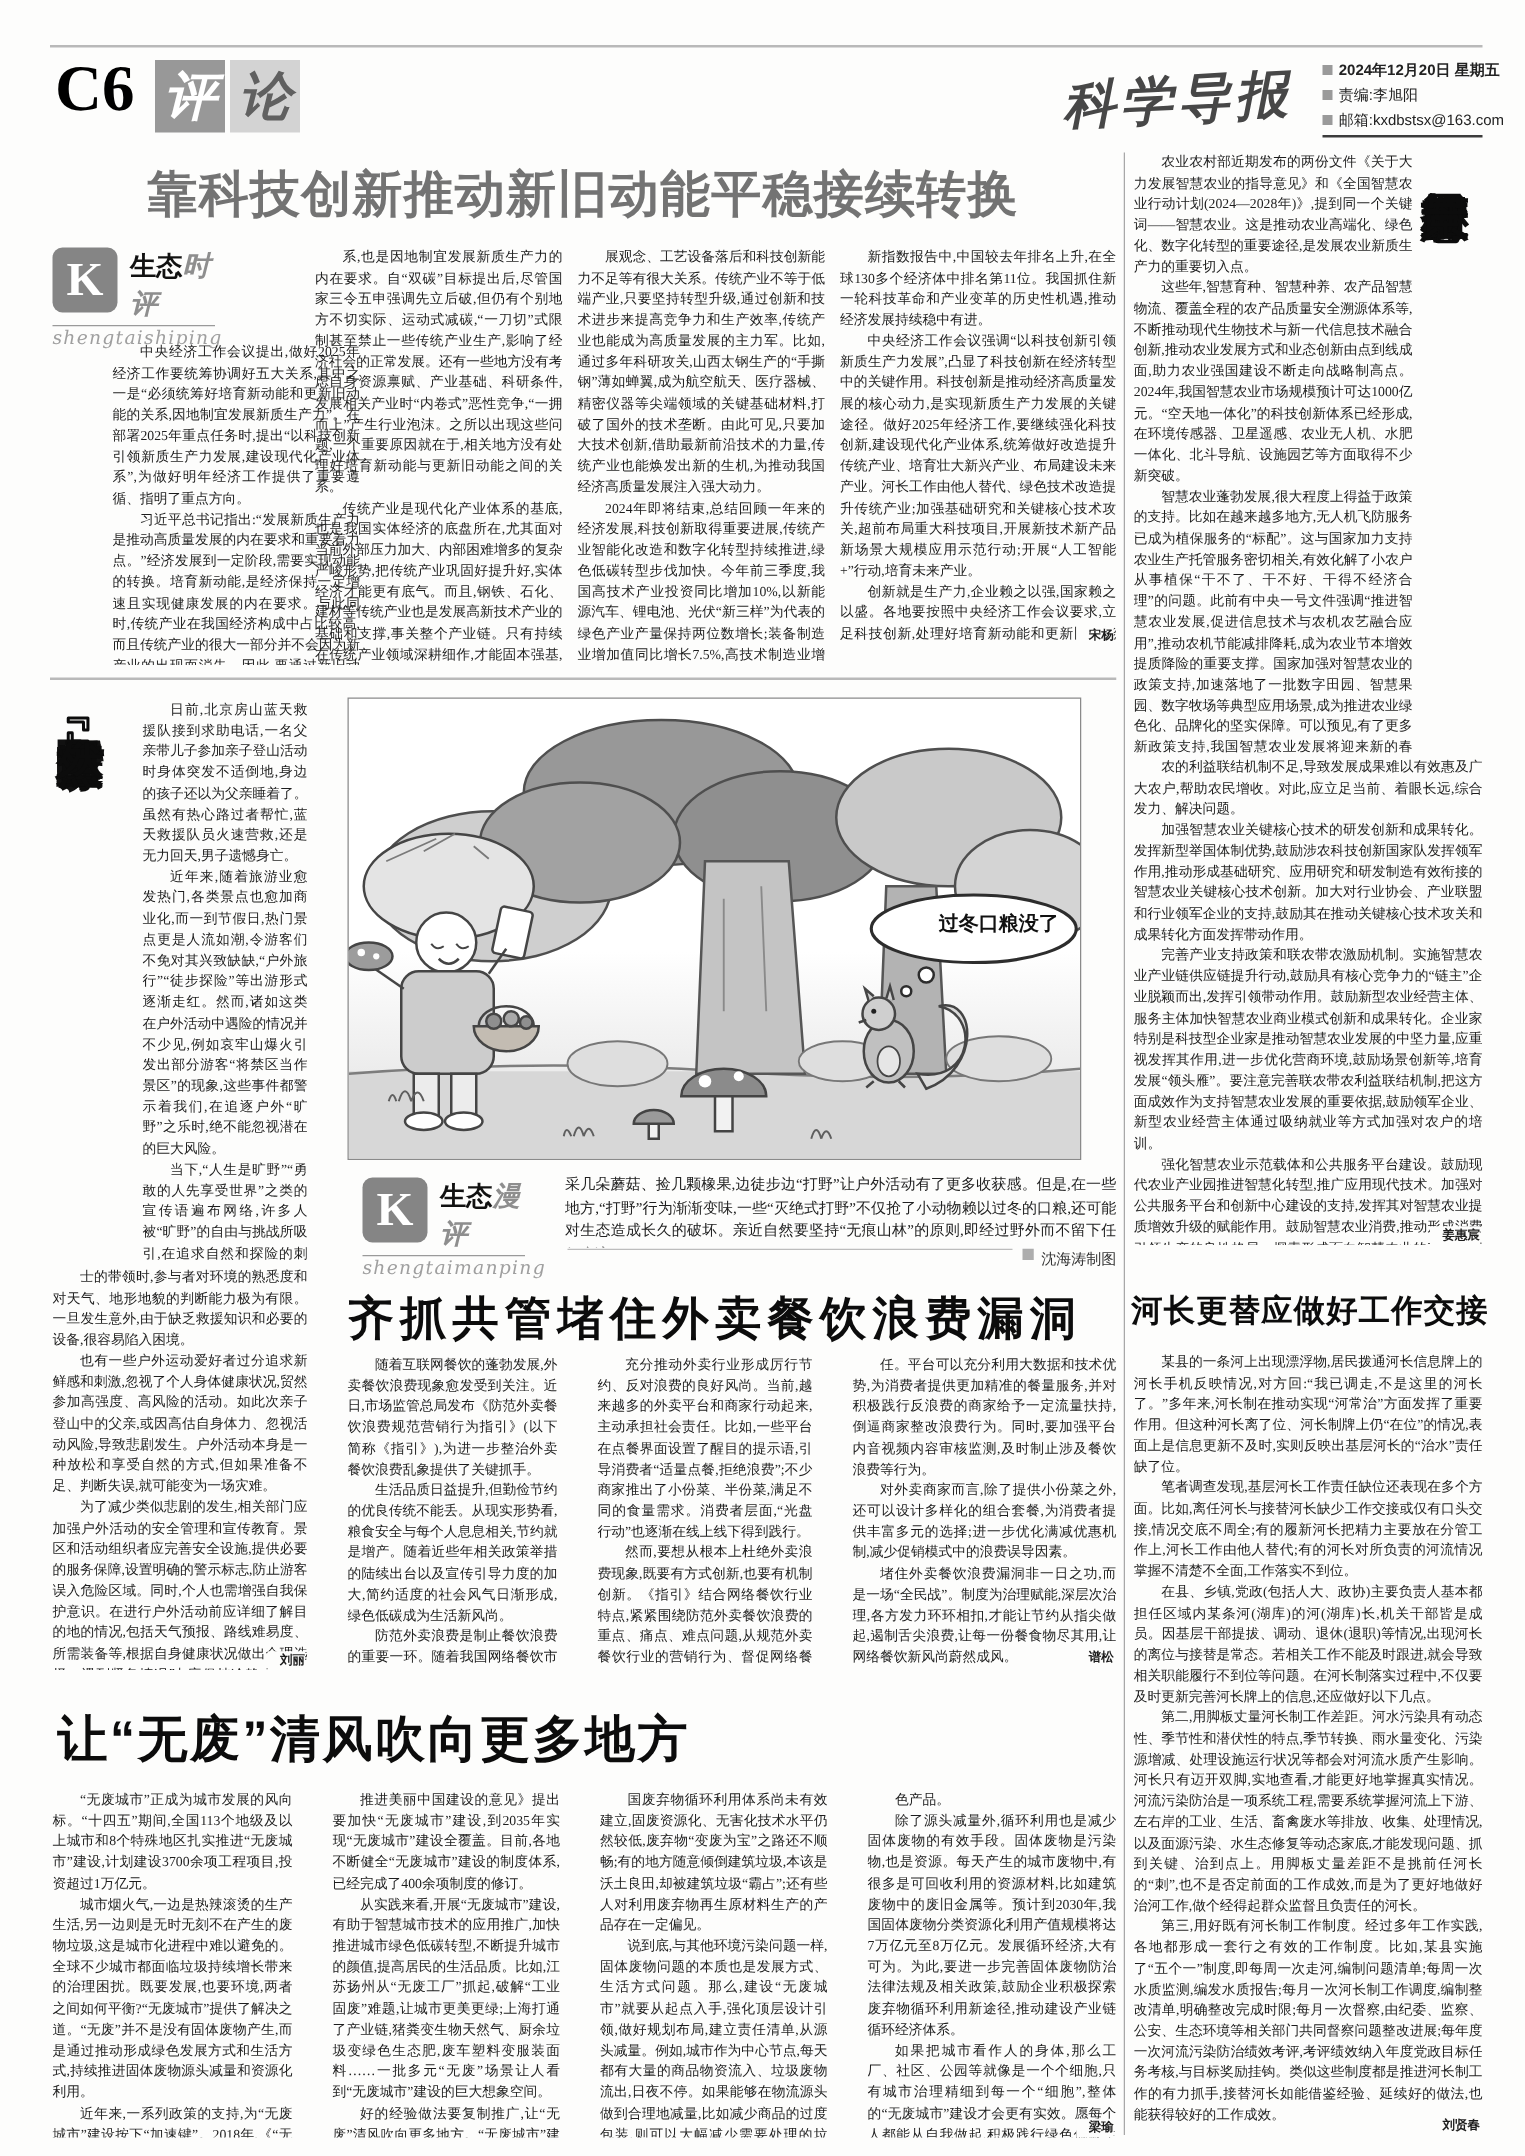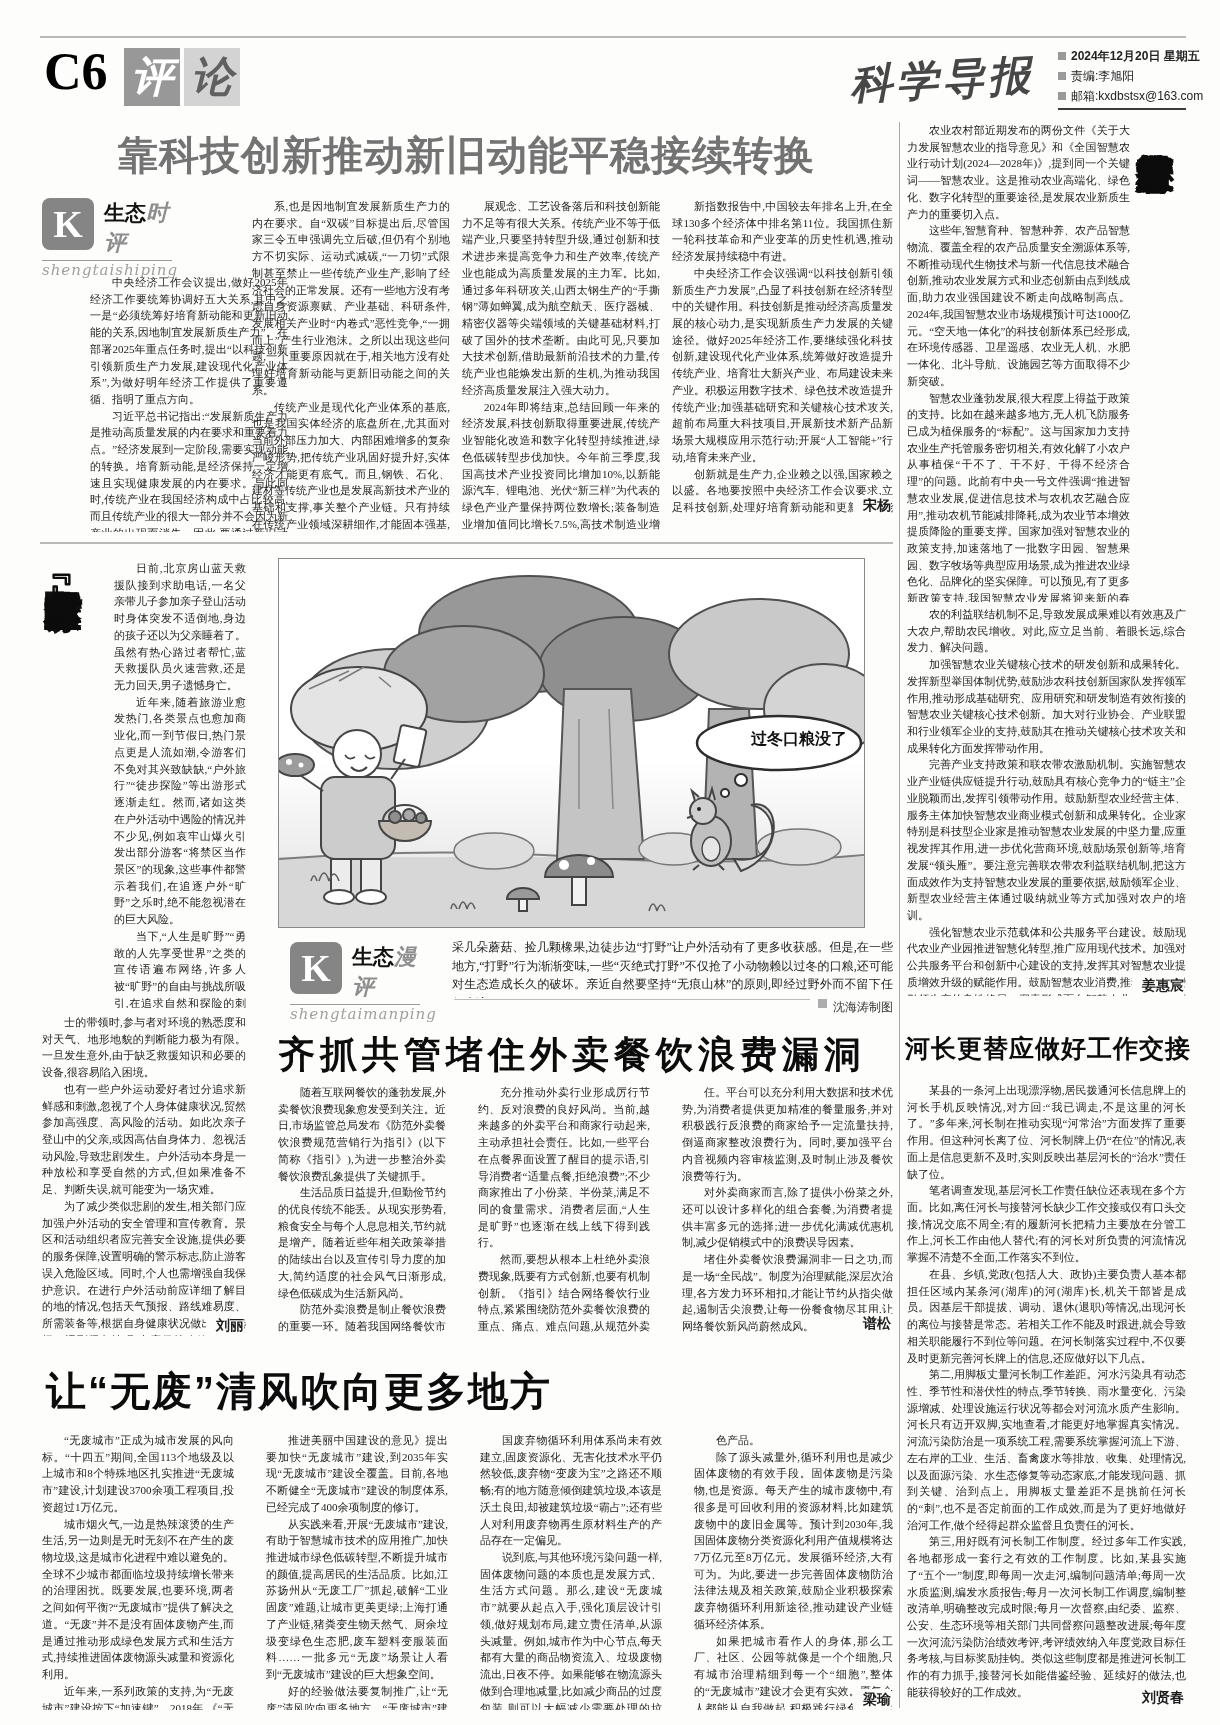--- a/index.html
+++ b/index.html
@@ -23,21 +23,21 @@
                  letter-spacing:1px;color:#737373;text-align:center;white-space:nowrap;}
   .headline-mid{font-family:"Liberation Sans",sans-serif;font-weight:900;color:#0c0c0c;white-space:nowrap;}
   .headline-vert{font-family:"Liberation Sans",sans-serif;font-weight:900;color:#0c0c0c;
                  writing-mode:vertical-rl;text-orientation:upright;line-height:1.0;}
   .hollow{color:#fff;-webkit-text-stroke:2px #111;text-shadow:0 0 1px #111;}
 
   
   .col{position:absolute;font-size:11px;line-height:1.52;text-align:justify;overflow:hidden;color:#1d1d1d;}
   .col p{margin:0;text-indent:2em;}
   .byline{position:absolute;right:2px;bottom:0;font-family:"Liberation Sans",sans-serif;
-          font-weight:bold;font-size:14px;background:#fdfdfc;padding-left:10px;}
+          font-weight:bold;font-size:10px;background:#fdfdfc;padding-left:10px;}
 
   
   .ecologo{position:absolute;}
   .ecologo .kbox{float:left;width:52px;height:52px;background:#858585;border-radius:8px;color:#fff;
                  font-family:"Liberation Serif",serif;font-size:38px;font-weight:bold;
                  display:flex;align-items:center;justify-content:center;margin-right:10px;}
   .ecologo .row1{border-bottom:1px solid #9a9a9a;padding-bottom:2px;width:130px;}
   .ecologo .cnb{font-family:"Liberation Sans",sans-serif;font-weight:bold;font-size:21px;color:#111;}
   .ecologo .cnc{font-family:"DejaVu Serif",serif;font-style:italic;font-weight:bold;font-size:22px;color:#8e8e8e;}
   .ecologo .py{font-family:"DejaVu Serif",serif;font-style:italic;font-size:15px;color:#9f9f9f;letter-spacing:1px;}
@@ -85,21 +85,21 @@
       <p>系,也是因地制宜发展新质生产力的内在要求。自“双碳”目标提出后,尽管国家三令五申强调先立后破,但仍有个别地方不切实际、运动式减碳,“一刀切”式限制甚至禁止一些传统产业生产,影响了经济社会的正常发展。还有一些地方没有考虑自身资源禀赋、产业基础、科研条件,发展相关产业时“内卷式”恶性竞争,“一拥而上”产生行业泡沫。之所以出现这些问题,一个重要原因就在于,相关地方没有处理好培育新动能与更新旧动能之间的关系。</p>
       <p>传统产业是现代化产业体系的基底,也是我国实体经济的底盘所在,尤其面对当前外部压力加大、内部困难增多的复杂严峻形势,把传统产业巩固好提升好,实体经济才能更有底气。而且,钢铁、石化、建材等传统产业也是发展高新技术产业的基础和支撑,事关整个产业链。只有持续在传统产业领域深耕细作,才能固本强基,有效提升产业基础能力和产业链水平。</p>
     </div>
   <div class="col" style="left:462px;top:198px;width:198px;height:334px;">
       <p>展观念、工艺设备落后和科技创新能力不足等有很大关系。传统产业不等于低端产业,只要坚持转型升级,通过创新和技术进步来提高竞争力和生产效率,传统产业也能成为高质量发展的主力军。比如,通过多年科研攻关,山西太钢生产的“手撕钢”薄如蝉翼,成为航空航天、医疗器械、精密仪器等尖端领域的关键基础材料,打破了国外的技术垄断。由此可见,只要加大技术创新,借助最新前沿技术的力量,传统产业也能焕发出新的生机,为推动我国经济高质量发展注入强大动力。</p>
       <p>2024年即将结束,总结回顾一年来的经济发展,科技创新取得重要进展,传统产业智能化改造和数字化转型持续推进,绿色低碳转型步伐加快。今年前三季度,我国高技术产业投资同比增加10%,以新能源汽车、锂电池、光伏“新三样”为代表的绿色产业产量保持两位数增长;装备制造业增加值同比增长7.5%,高技术制造业增加值增长9.1%,新动能显著增强。在世界知识产权组织今年9月公布的2024年全球创</p>
     </div>
   <div class="col" style="left:672px;top:198px;width:221px;height:318px;">
     <div>
         <p>新指数报告中,中国较去年排名上升,在全球130多个经济体中排名第11位。我国抓住新一轮科技革命和产业变革的历史性机遇,推动经济发展持续稳中有进。</p>
-        <p>中央经济工作会议强调“以科技创新引领新质生产力发展”,凸显了科技创新在经济转型中的关键作用。科技创新是推动经济高质量发展的核心动力,是实现新质生产力发展的关键途径。做好2025年经济工作,要继续强化科技创新,建设现代化产业体系,统筹做好改造提升传统产业、培育壮大新兴产业、布局建设未来产业。积极运用数字技术、绿色技术改造提升传统产业;加强基础研究和关键核心技术攻关,超前布局重大科技项目,开展新技术新产品新场景大规模应用示范行动;开展“人工智能+”行动,培育未来产业。</p>
+        <p>中央经济工作会议强调“以科技创新引领新质生产力发展”,凸显了科技创新在经济转型中的关键作用。科技创新是推动经济高质量发展的核心动力,是实现新质生产力发展的关键途径。做好2025年经济工作,要继续强化科技创新,建设现代化产业体系,统筹做好改造提升传统产业、培育壮大新兴产业、布局建设未来产业。河长工作由他人替代、绿色技术改造提升传统产业;加强基础研究和关键核心技术攻关,超前布局重大科技项目,开展新技术新产品新场景大规模应用示范行动;开展“人工智能+”行动,培育未来产业。</p>
         <p>创新就是生产力,企业赖之以强,国家赖之以盛。各地要按照中央经济工作会议要求,立足科技创新,处理好培育新动能和更新旧动能之间的关系,推动我国经济航船乘风破浪、行稳致远。</p>
       </div>
     <span class="byline">宋杨</span>
   </div>
 
   <div class="rule-h" style="left:40px;top:542px;width:853px;"></div>
 
   <div class="abs headline-vert" style="left:44px;top:562px;height:450px;font-size:38px;"><span>追逐『</span><span class="hollow">旷野</span><span>』亦需尊重自然</span></div>
   <div class="col" style="left:114px;top:560px;width:132px;height:448px;">
       <p>日前,北京房山蓝天救援队接到求助电话,一名父亲带儿子参加亲子登山活动时身体突发不适倒地,身边的孩子还以为父亲睡着了。虽然有热心路过者帮忙,蓝天救援队员火速营救,还是无力回天,男子遗憾身亡。</p>
@@ -213,21 +213,21 @@
     <span>沈海涛制图</span>
   </div>
 
   <div class="abs headline-mid" style="left:278px;top:1030px;width:616px;font-size:37px;letter-spacing:5px;">齐抓共管堵住外卖餐饮浪费漏洞</div>
   <div class="col" style="left:278px;top:1084px;width:168px;height:250px;">
       <p>随着互联网餐饮的蓬勃发展,外卖餐饮浪费现象愈发受到关注。近日,市场监管总局发布《防范外卖餐饮浪费规范营销行为指引》(以下简称《指引》),为进一步整治外卖餐饮浪费乱象提供了关键抓手。</p>
       <p>生活品质日益提升,但勤俭节约的优良传统不能丢。从现实形势看,粮食安全与每个人息息相关,节约就是增产。随着近些年相关政策举措的陆续出台以及宣传引导力度的加大,简约适度的社会风气日渐形成,绿色低碳成为生活新风尚。</p>
       <p>防范外卖浪费是制止餐饮浪费的重要一环。随着我国网络餐饮市场规模不断扩大,外卖用户规模快速增长。截至2023年12月,中国网上外卖用户规模达5.45亿人,外卖已走进千家万户。要</p>
     </div>
   <div class="col" style="left:478px;top:1084px;width:172px;height:250px;">
-      <p>充分推动外卖行业形成厉行节约、反对浪费的良好风尚。当前,越来越多的外卖平台和商家行动起来,主动承担社会责任。比如,一些平台在点餐界面设置了醒目的提示语,引导消费者“适量点餐,拒绝浪费”;不少商家推出了小份菜、半份菜,满足不同的食量需求。消费者层面,“人生是旷野”也逐渐在线上线下得到践行。</p>
+      <p>充分推动外卖行业形成厉行节约、反对浪费的良好风尚。当前,越来越多的外卖平台和商家行动起来,主动承担社会责任。比如,一些平台在点餐界面设置了醒目的提示语,引导消费者“适量点餐,拒绝浪费”;不少商家推出了小份菜、半份菜,满足不同的食量需求。消费者层面,“光盘行动”也逐渐在线上线下得到践行。</p>
       <p>然而,要想从根本上杜绝外卖浪费现象,既要有方式创新,也要有机制创新。《指引》结合网络餐饮行业特点,紧紧围绕防范外卖餐饮浪费的重点、痛点、难点问题,从规范外卖餐饮行业的营销行为、督促网络餐饮平台发挥引领带动作用等方面入手,鼓励各方合作共治,更好防范外卖餐饮浪费。</p>
     </div>
   <div class="col" style="left:682px;top:1084px;width:211px;height:250px;">
     <div>
         <p>任。平台可以充分利用大数据和技术优势,为消费者提供更加精准的餐量服务,并对积极践行反浪费的商家给予一定流量扶持,倒逼商家整改浪费行为。同时,要加强平台内音视频内容审核监测,及时制止涉及餐饮浪费等行为。</p>
         <p>对外卖商家而言,除了提供小份菜之外,还可以设计多样化的组合套餐,为消费者提供丰富多元的选择;进一步优化满减优惠机制,减少促销模式中的浪费误导因素。</p>
         <p>堵住外卖餐饮浪费漏洞非一日之功,而是一场“全民战”。制度为治理赋能,深层次治理,各方发力环环相扣,才能让节约从指尖做起,遏制舌尖浪费,让每一份餐食物尽其用,让网络餐饮新风尚蔚然成风。</p>
       </div>
     <span class="byline">谱松</span>
   </div>

